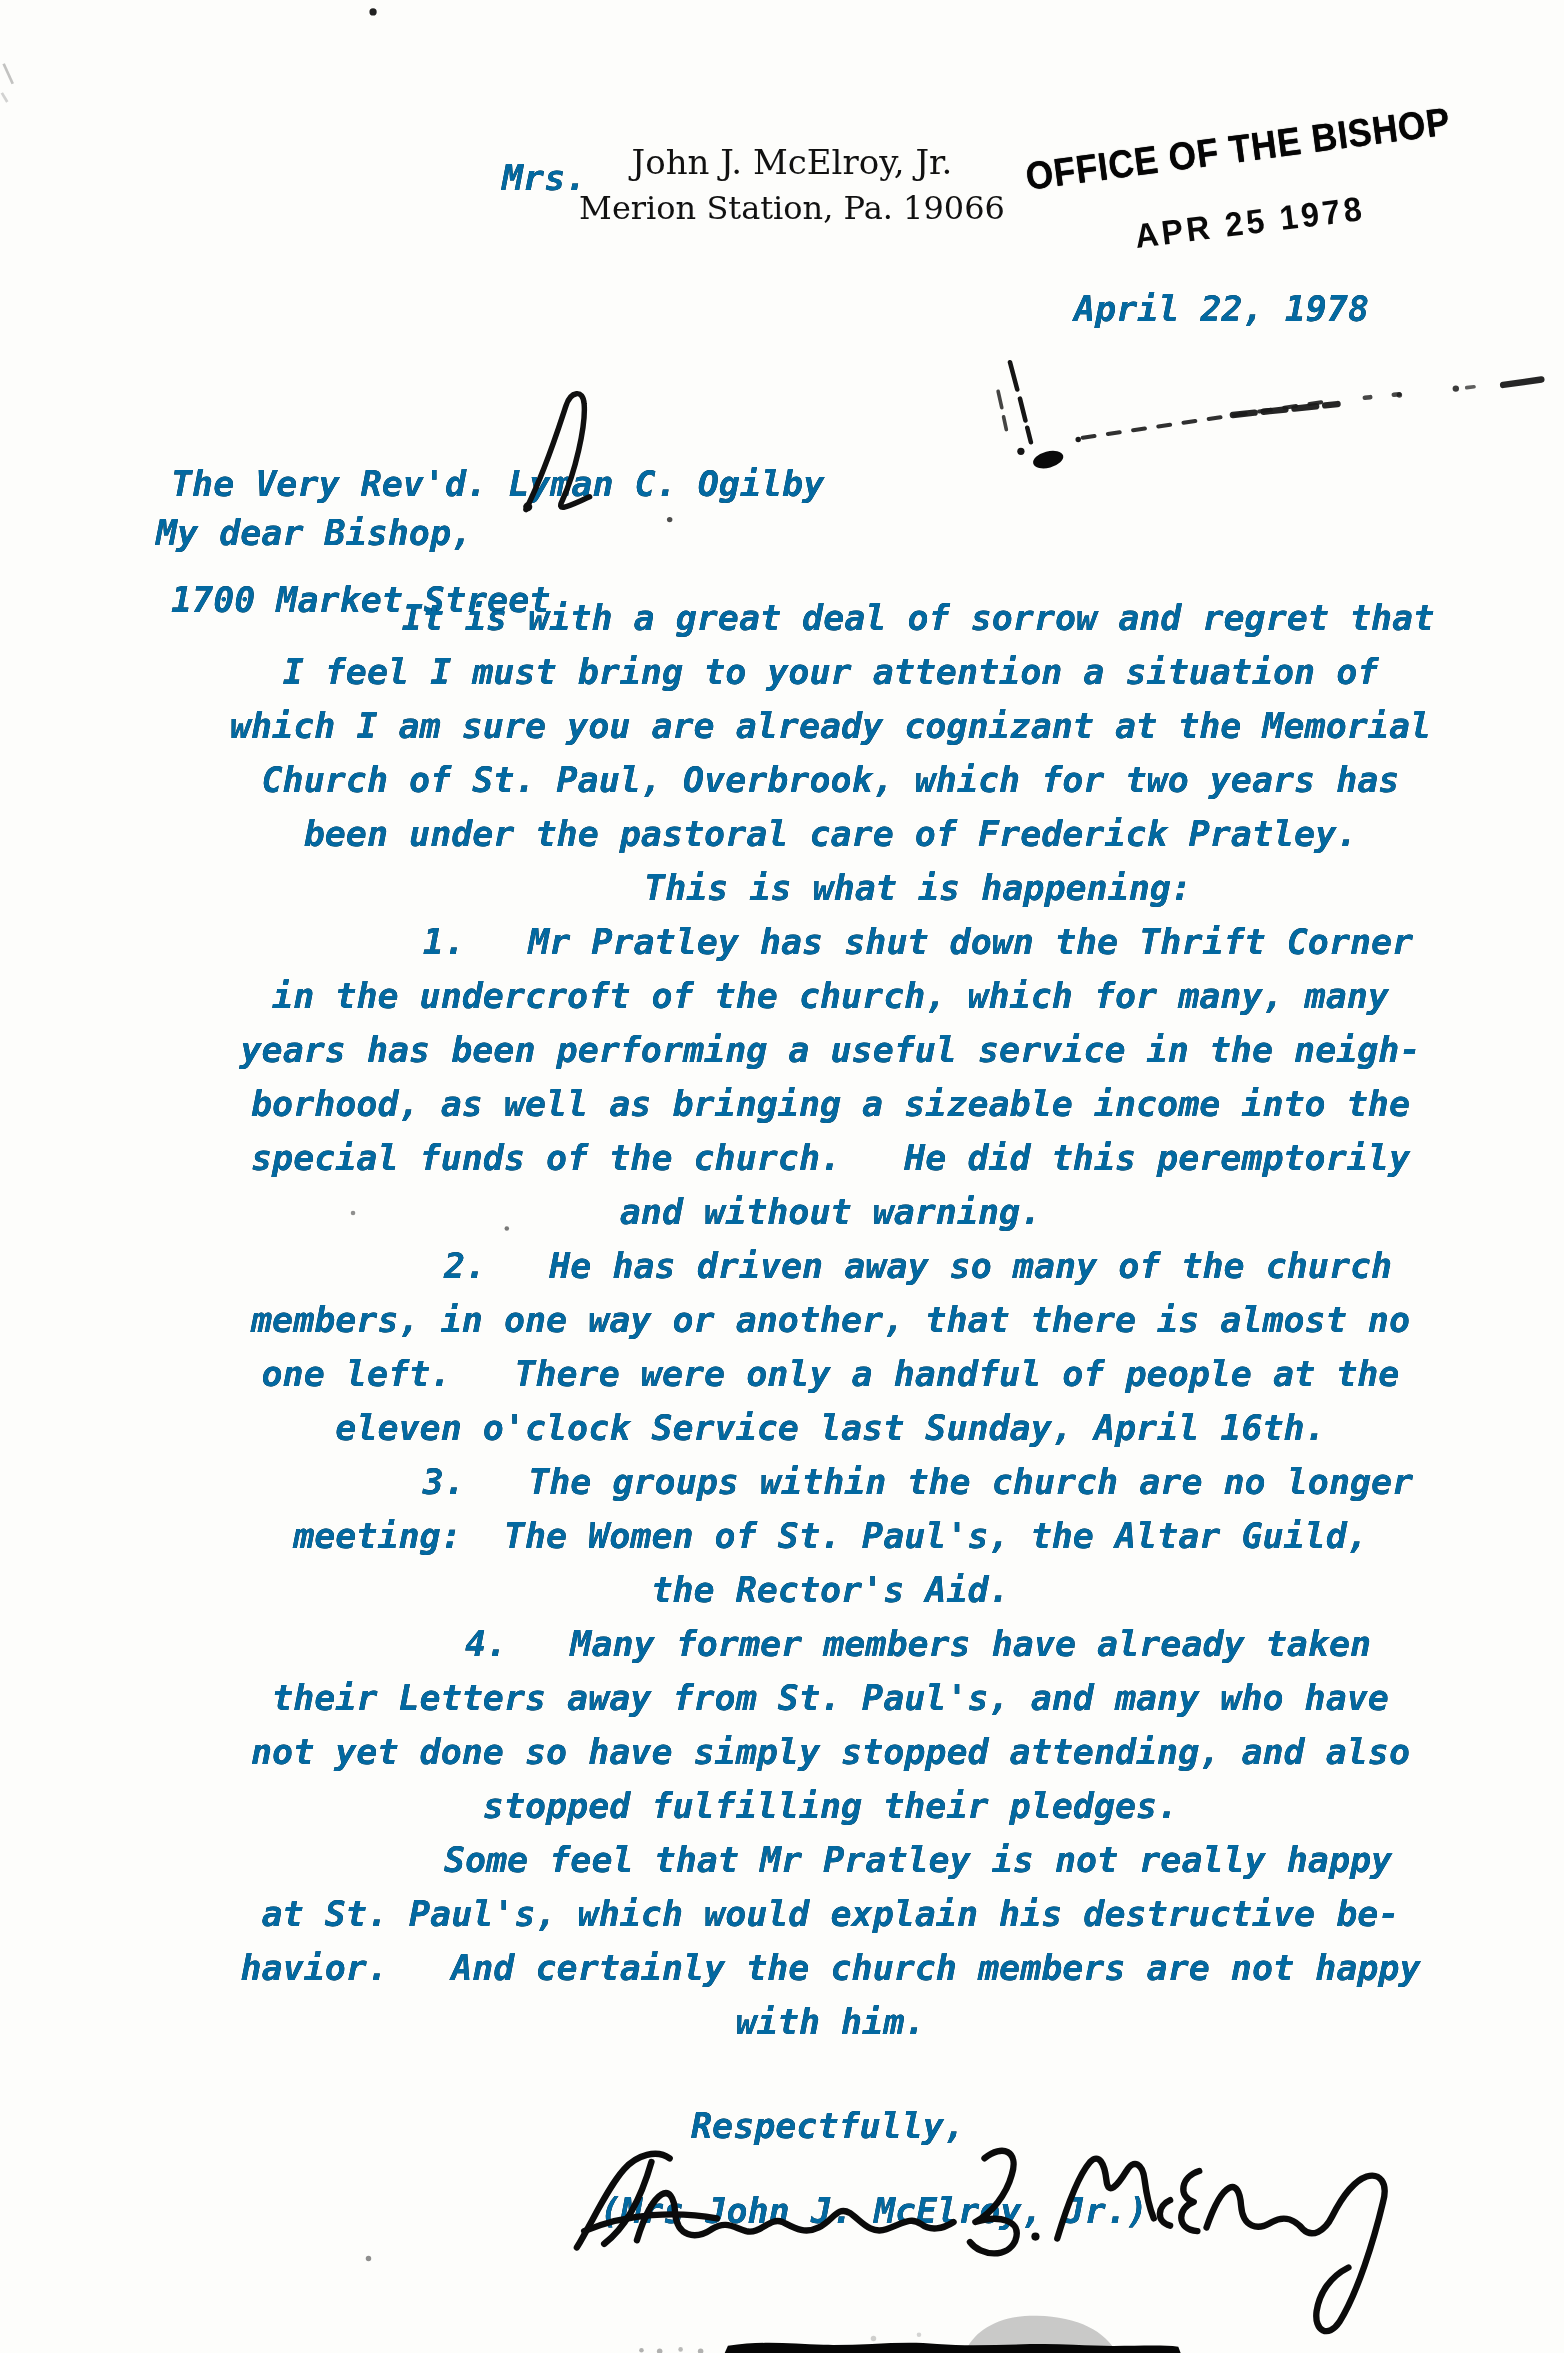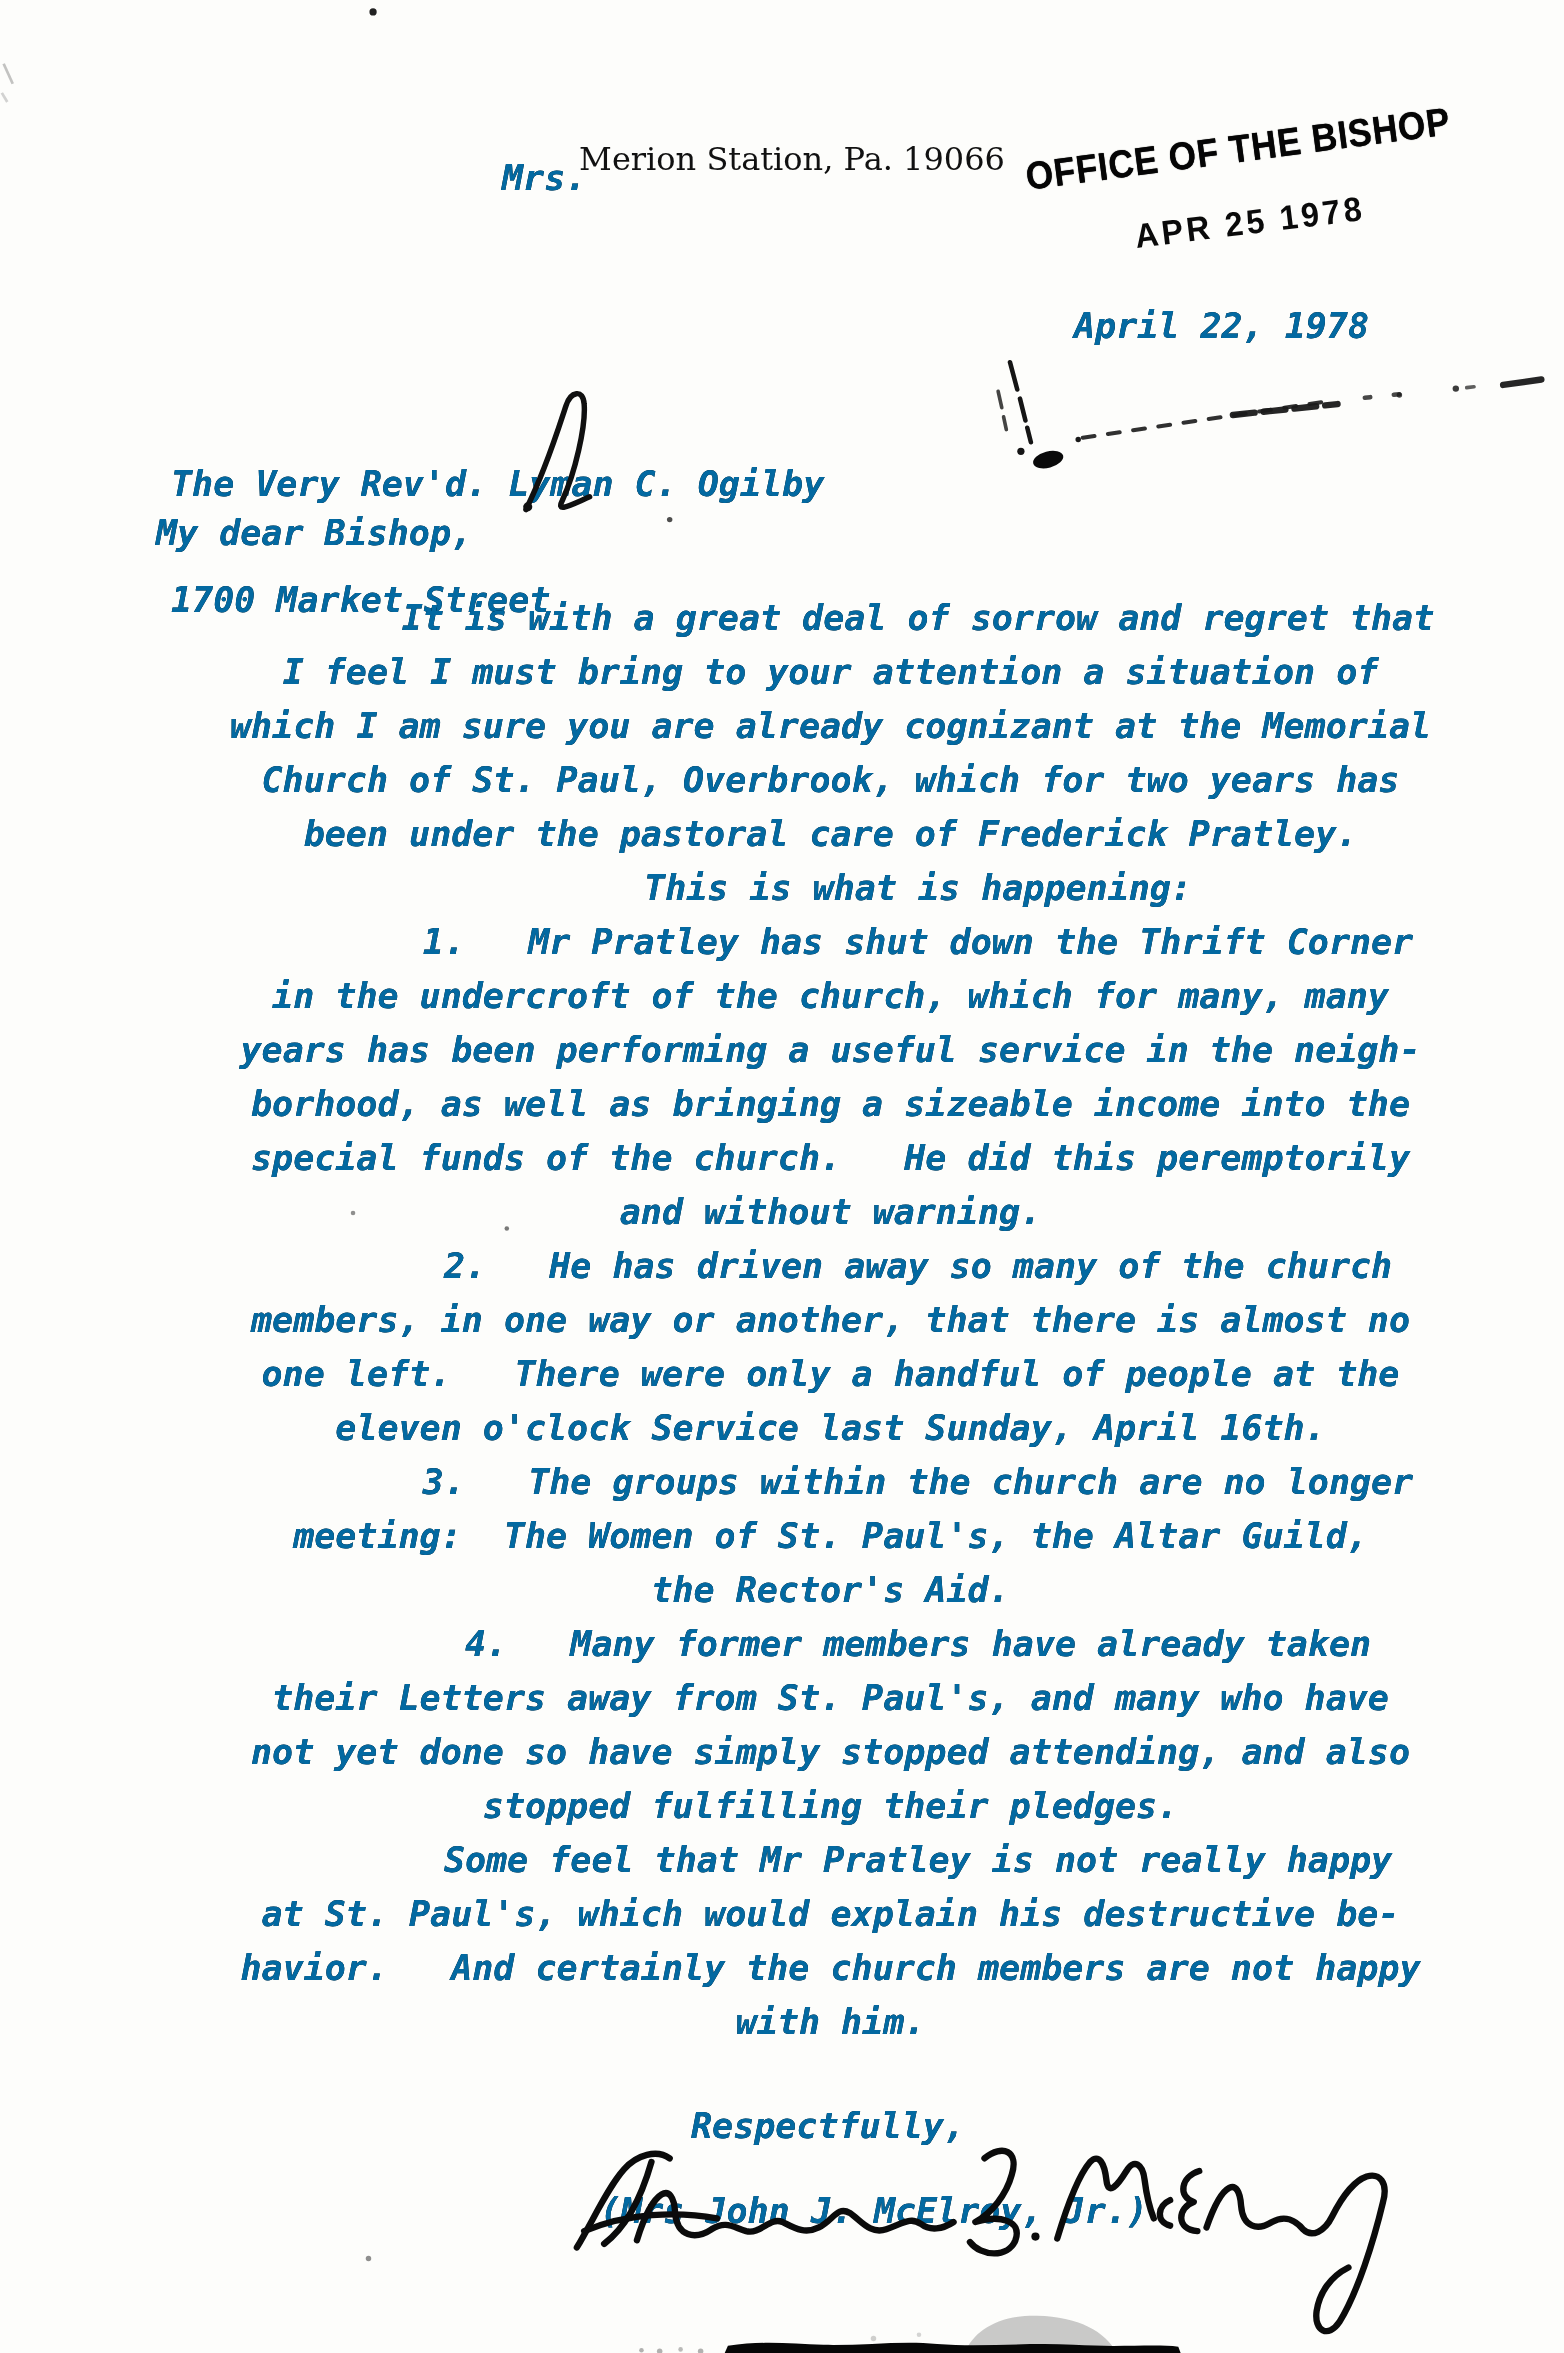--- a/index.html
+++ b/index.html
@@ -28,21 +28,21 @@
     width:564px;
     text-align:center;
     font-family:"DejaVu Serif","Liberation Serif",serif;
     font-weight:400;
     color:#111;
   }
   .letterhead .lh-name{font-size:34px;line-height:49px;}
   .letterhead .lh-street{font-size:32px;line-height:43px;}
   .letterhead .lh-city{font-size:32px;line-height:43px;}
   .mrs{position:absolute;left:502px;top:158px;line-height:41px;}
-  .typed-date{position:absolute;left:1074px;top:306px;line-height:41px;}
+  .typed-date{position:absolute;left:1074px;top:289px;line-height:41px;}
 
   
   .stamp-office{
     position:absolute;left:1026px;top:155px;
     font-family:"Liberation Sans","DejaVu Sans",sans-serif;
     font-weight:700;font-size:39px;letter-spacing:0.9px;
     color:#050505;
     transform:rotate(-7.5deg) scaleX(0.9);
     transform-origin:left center;
     text-shadow:0 0 0.9px #000;
@@ -72,20 +72,21 @@
   .marks{position:absolute;left:0;top:0;width:1565px;height:2354px;pointer-events:none;}
 </style>
 </head>
 <body>
 
 <div class="page">
 
   <div class="tw mrs">Mrs.</div>
 
   <div class="letterhead">
+    <div class="lh-name">John J. McElroy, Jr.</div>
     <div class="lh-city">Merion Station, Pa. 19066</div>
   </div>
 
   <div class="stamp-office">OFFICE OF THE BISHOP</div>
   <div class="stamp-date">APR 25 1978</div>
 
   <div class="tw typed-date">April 22, 1978</div>
 
   <div class="recipient tw">
     <div class="rline">The Very Rev'd. Lyman C. Ogilby</div>

